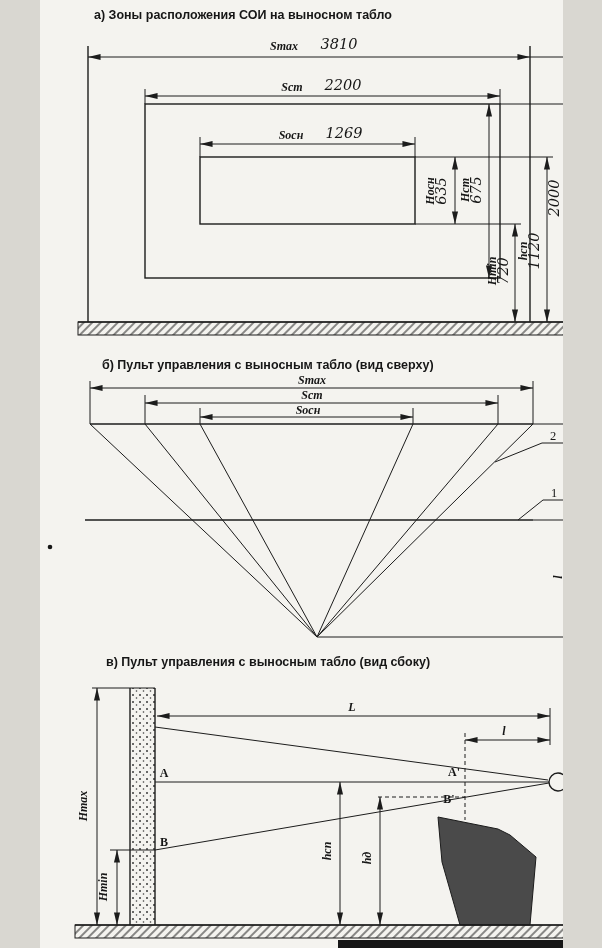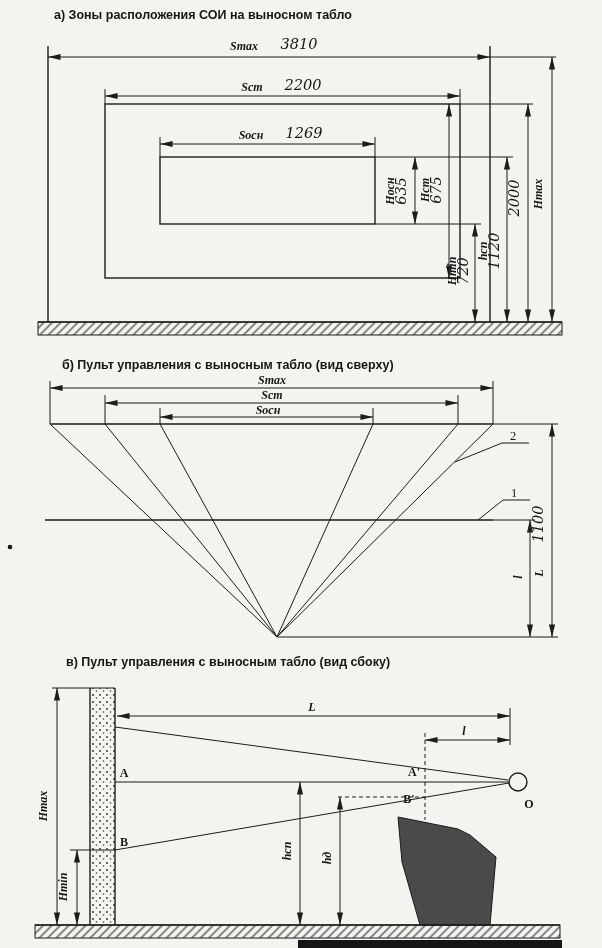--- a/index.html
+++ b/index.html
@@ -1,17 +1,17 @@
 <!DOCTYPE html>
 <html><head>
 <meta charset="utf-8">
 <style>
   *{box-sizing:border-box}
   body{margin:0;background:#d9d7d1;display:flex;justify-content:center}
-  .page{width:602px;height:948px;background:#f4f3ef;position:relative;overflow:hidden}
+  .page{width:523px;height:948px;background:#f4f3ef;position:relative;overflow:hidden}
   .page svg{position:absolute;left:0;top:0}
   svg line, svg rect, svg path, svg polygon, svg circle{stroke:#1c1c1c;stroke-width:1;fill:none}
   svg .thick{stroke-width:1.4}
   svg .hatch{fill:url(#hatchp)}
   svg .stipple{fill:url(#stipplep);stroke:none}
   svg .console{fill:#4a4a4a;stroke:#1c1c1c}
   svg .bar{fill:#161616;stroke:none}
   svg .dash{stroke-dasharray:4 3}
   svg .arrhead{fill:#1c1c1c;stroke:none}
   svg .dot{fill:#3a3a3a;stroke:none}

